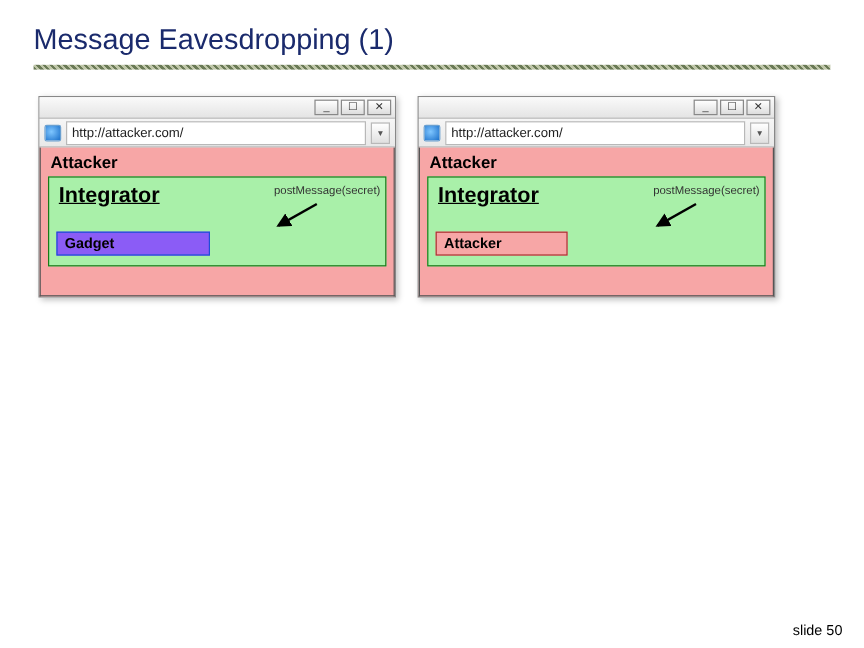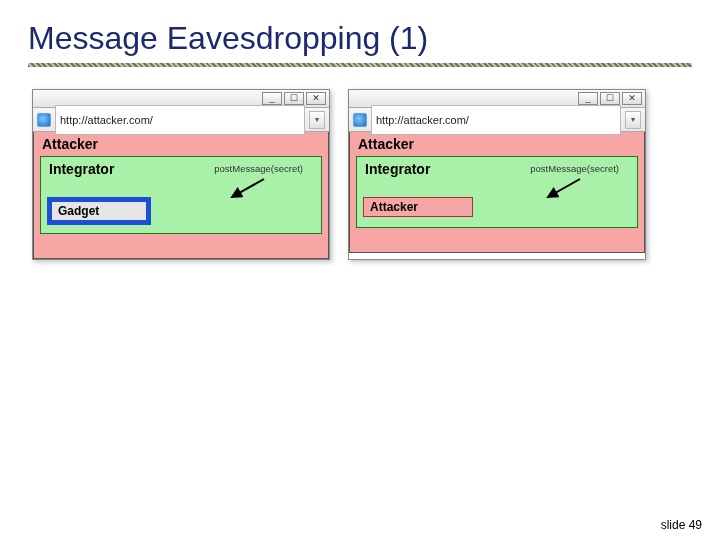--- a/index.html
+++ b/index.html
@@ -8,21 +8,21 @@
     height: 540px;
     background: #fff;
     font-family: Verdana, Geneva, sans-serif;
     position: relative;
     overflow: hidden;
   }
   .slide {
     padding: 20px 28px 0 28px;
   }
   .title {
-    font-size: 32px;
+    font-size: 24px;
     color: #1a2a6c;
     font-weight: normal;
     font-family: Verdana, sans-serif;
     margin-bottom: 6px;
   }
   .rule {
     height: 4px;
     width: 100%;
     background: repeating-linear-gradient(45deg,#6a7a56,#6a7a56 2px,#bfc6a8 2px,#bfc6a8 4px);
     margin-bottom: 22px;
@@ -88,21 +88,21 @@
   }
   .favicon {
     width: 14px; height: 14px;
     border-radius: 2px;
     background: radial-gradient(circle at 40% 40%, #7fc6ff, #1a6fc9);
     border: 1px solid #6aa0d0;
     flex: 0 0 auto;
   }
   .urlbox {
     flex: 1 1 auto;
-    height: 30px;
+    height: 20px;
     background: #fff;
     border: 1px solid #b8b8b8;
     display: flex;
     align-items: center;
     padding: 0 4px;
     font-size: 11px;
     color: #222;
   }
   .dd {
     width: 16px; height: 18px;
@@ -123,41 +123,41 @@
     color: #000;
     margin: 0 0 4px 2px;
   }
   .integrator {
     background: #a9f0a9;
     border: 1px solid #1a7a1a;
     padding: 4px 6px 8px 6px;
     position: relative;
     min-height: 72px;
   }
-  .integrator .lbl { font-size: 14px; }
+  .integrator .lbl { font-size: 18px; text-decoration: underline; }
   .msg {
     position: absolute;
     top: 6px;
-    right: 18px;
+    right: 4px;
     font-size: 9.5px;
     color: #333;
     font-family: Verdana, sans-serif;
   }
   .arrow {
     position: absolute;
     top: 20px;
     right: 55px;
     width: 40px;
     height: 24px;
     pointer-events: none;
   }
   .gadget {
-    width: 104px;
-    border: 5px solid #1d4ed8;
-    background: #e5e5e5;
+    width: 128px;
+    border: 1px solid #1d4ed8;
+    background: #8b5cf6;
     padding: 2px 6px;
     font-size: 12px;
     font-weight: bold;
     margin-top: 20px;
   }
   .gadget.pink {
     background: #f7a6a6;
     border: 1px solid #a33;
     width: 110px;
   }
@@ -238,13 +238,13 @@
             <line x1="38" y1="2" x2="6" y2="20" stroke="#000" stroke-width="2" marker-end="url(#ah2)"></line>
           </svg>
           <div class="gadget pink">Attacker</div>
         </div>
       </div>
     </div>
 
   </div>
 </div>
 
-<div class="footer">slide 49</div>
+<div class="footer">slide 50</div>
 
 </body></html>

